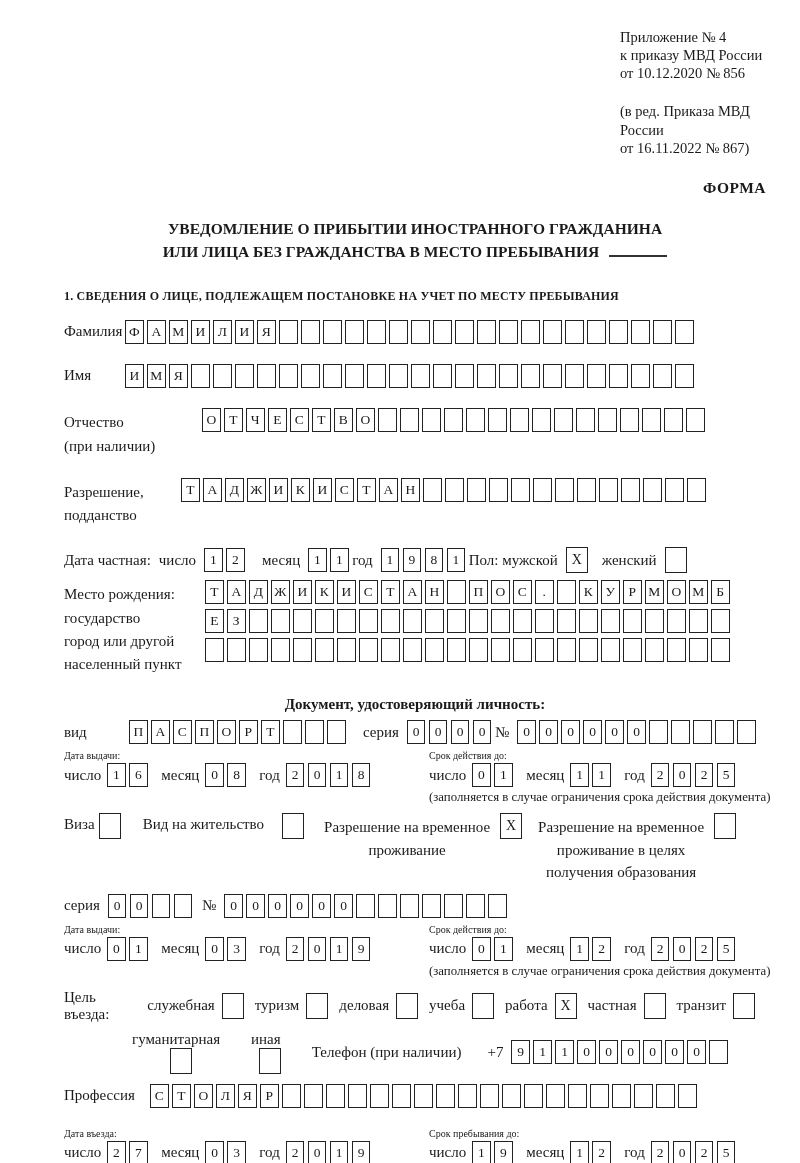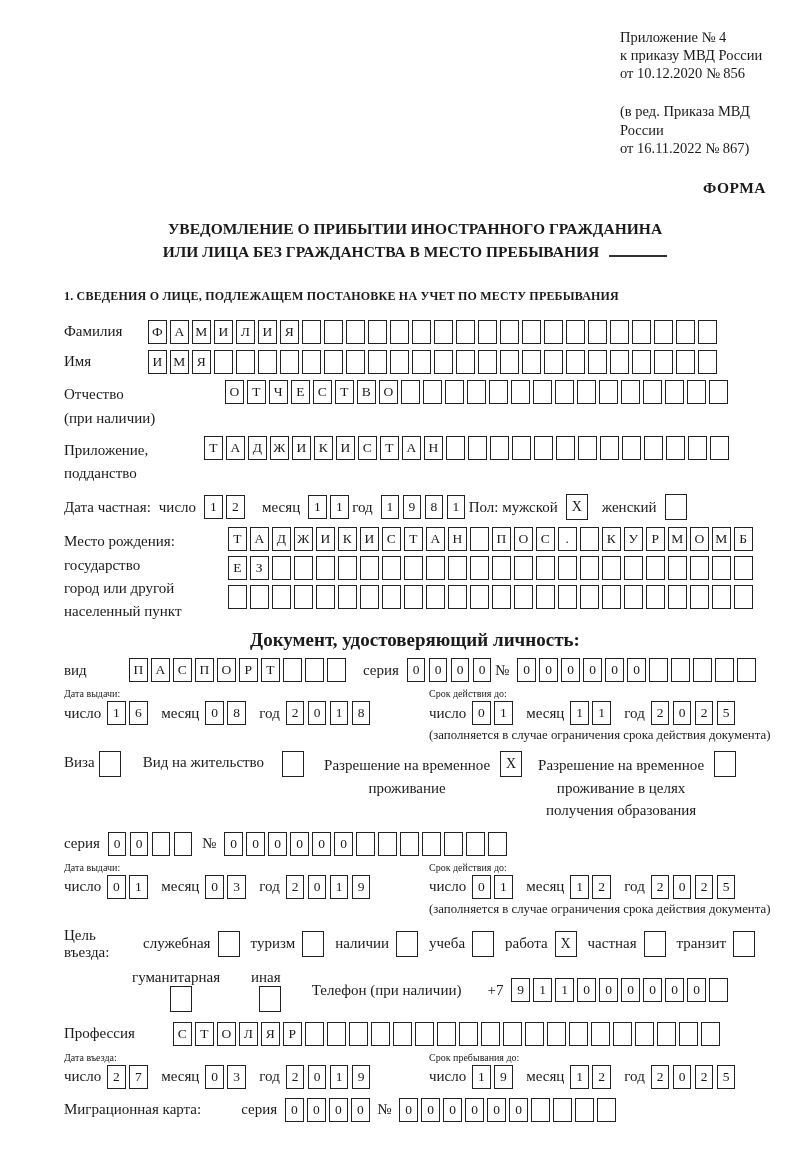--- a/index.html
+++ b/index.html
@@ -25,34 +25,34 @@
     width:16.5px;height:22px;border:1.6px solid #222;margin-right:3.5px;
     display:inline-flex;align-items:center;justify-content:center;
     font-size:13.5px;background:#fff;flex:none;
   }
   .cb{
     width:20px;height:24px;border:1.6px solid #222;
     display:inline-flex;align-items:center;justify-content:center;
     font-size:14px;background:#fff;flex:none;
   }
 
-  .frow{display:flex;align-items:flex-start;margin-bottom:6px;gap:23px;}
+  .frow{display:flex;align-items:flex-start;margin-bottom:20px;}
   .lbl{flex:none;padding-top:3px;}
   .w-name{width:61px;}
   .w-pat{width:138px;}
   .w-cit{width:117px;}
   .w-bp{width:141px;}
   .lbl .sub{display:block;line-height:1.55;}
   .stackrows .cells{margin-bottom:5px;}
 
   .inlinerow{display:flex;align-items:center;margin-bottom:6px;flex-wrap:nowrap;}
   .inlinerow .t{margin-right:8px;white-space:nowrap;}
   .inlinerow .sp{width:14px;flex:none;}
 
-  .doc-header{text-align:center;font-weight:bold;font-size:19px;margin:4px 0 7px 0;}
+  .doc-header{text-align:center;font-weight:bold;font-size:15px;margin:4px 0 7px 0;}
 
   .twocol{display:flex;margin-top:4px;}
   .col-l{width:365px;flex:none;}
   .col-r{width:400px;flex:none;}
   .date-title{text-align:left;font-size:10px;margin-bottom:2px;width:330px;}
   .dateline{display:flex;align-items:center;}
   .dateline .t{margin-right:6px;white-space:nowrap;}
   .dateline .g{margin-right:10px;display:inline-flex;}
   .note{font-size:12.8px;margin-top:3px;}
 
@@ -185,21 +185,21 @@
         <span class="cell"></span>
         <span class="cell"></span>
         <span class="cell"></span>
         <span class="cell"></span>
         <span class="cell"></span>
       </span>
   </div>
 
   <div class="frow">
     <span class="lbl w-cit">
-      <span class="sub">Приложение,</span>
+      <span class="sub">Разрешение,</span>
       <span class="sub">подданство</span>
     </span>
     <span class="cells">
         <span class="cell">Т</span>
         <span class="cell">А</span>
         <span class="cell">Д</span>
         <span class="cell">Ж</span>
         <span class="cell">И</span>
         <span class="cell">К</span>
         <span class="cell">И</span>
@@ -532,21 +532,21 @@
     <span class="t" style="margin-right:9px;">Цель въезда:</span>
     <span class="opt">
       <span class="t">служебная</span>
       <span class="cb"></span>
     </span>
     <span class="opt">
       <span class="t">туризм</span>
       <span class="cb"></span>
     </span>
     <span class="opt">
-      <span class="t">наличии</span>
+      <span class="t">деловая</span>
       <span class="cb"></span>
     </span>
     <span class="opt">
       <span class="t">учеба</span>
       <span class="cb"></span>
     </span>
     <span class="opt">
       <span class="t">работа</span>
       <span class="cb">X</span>
     </span>

